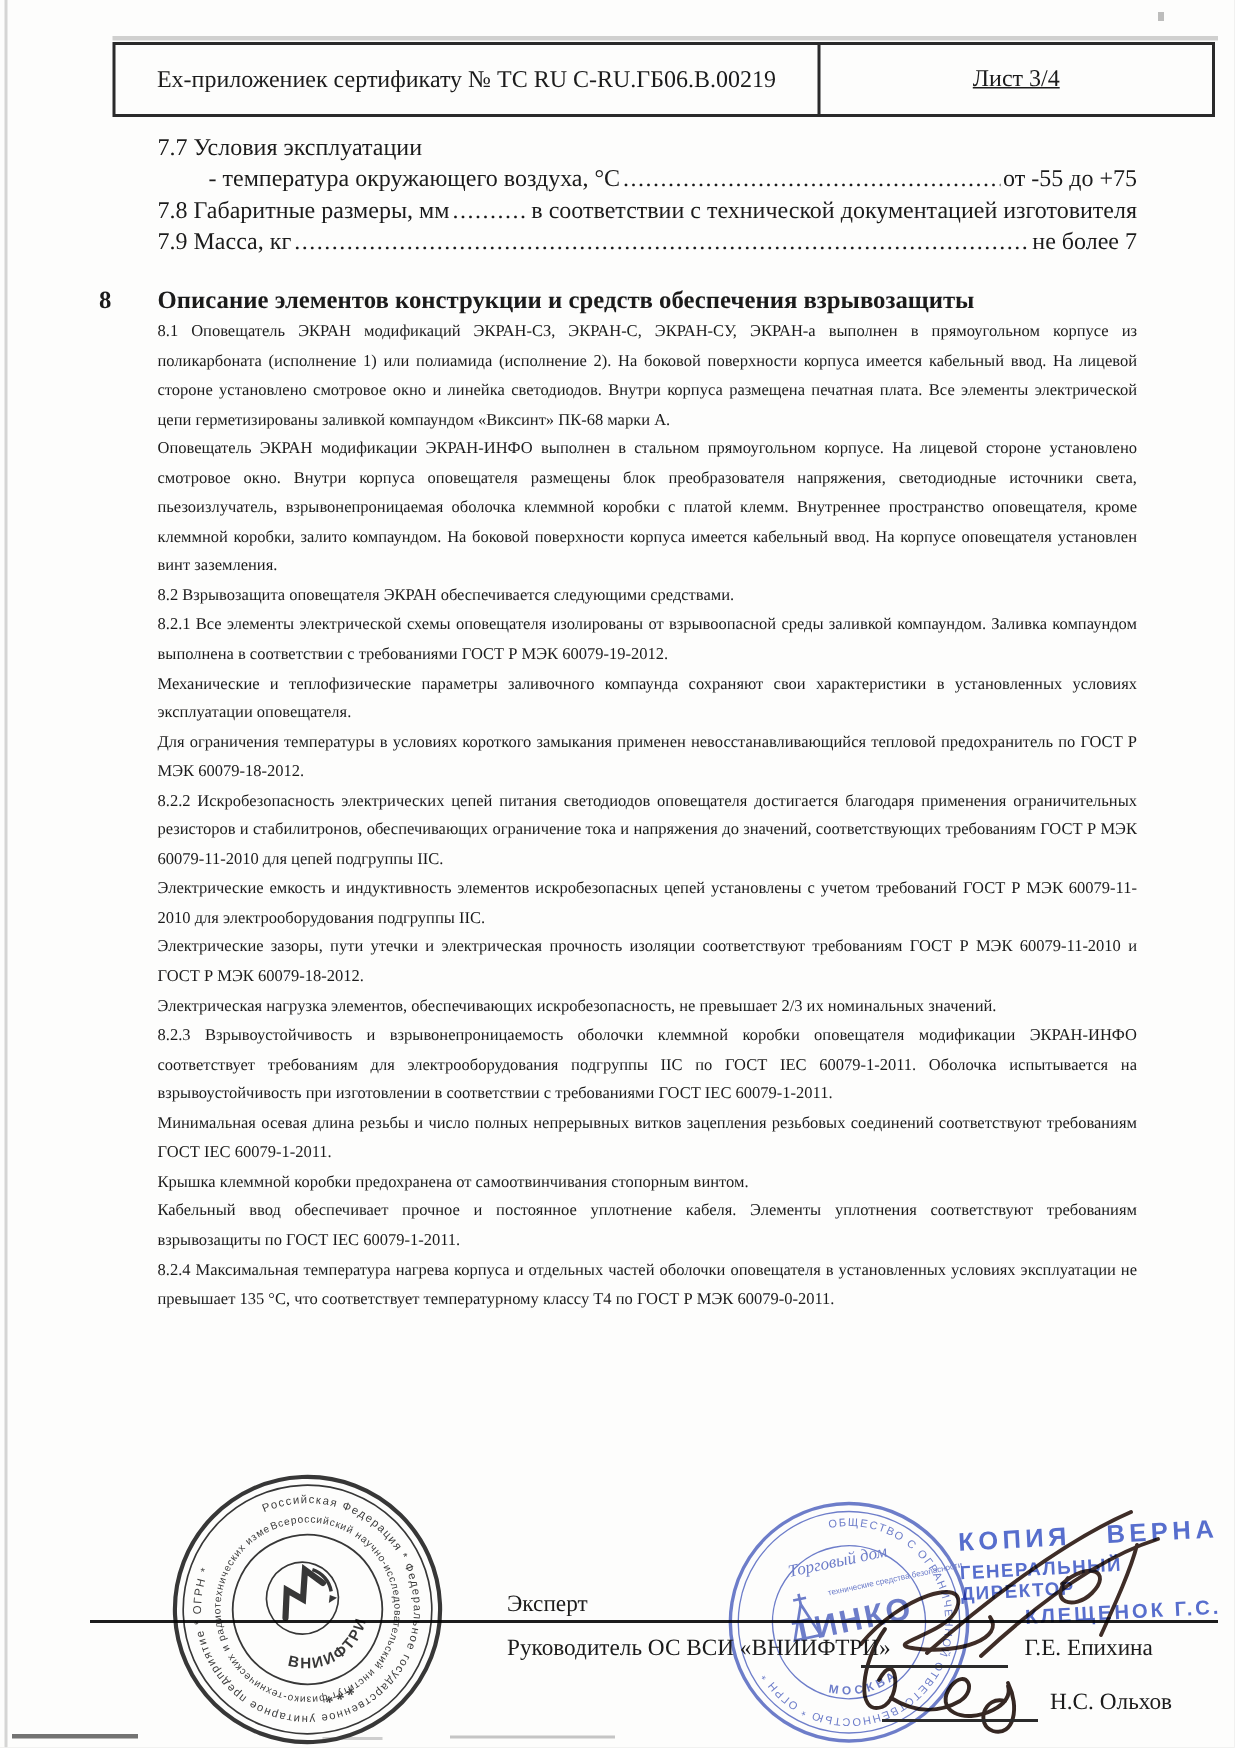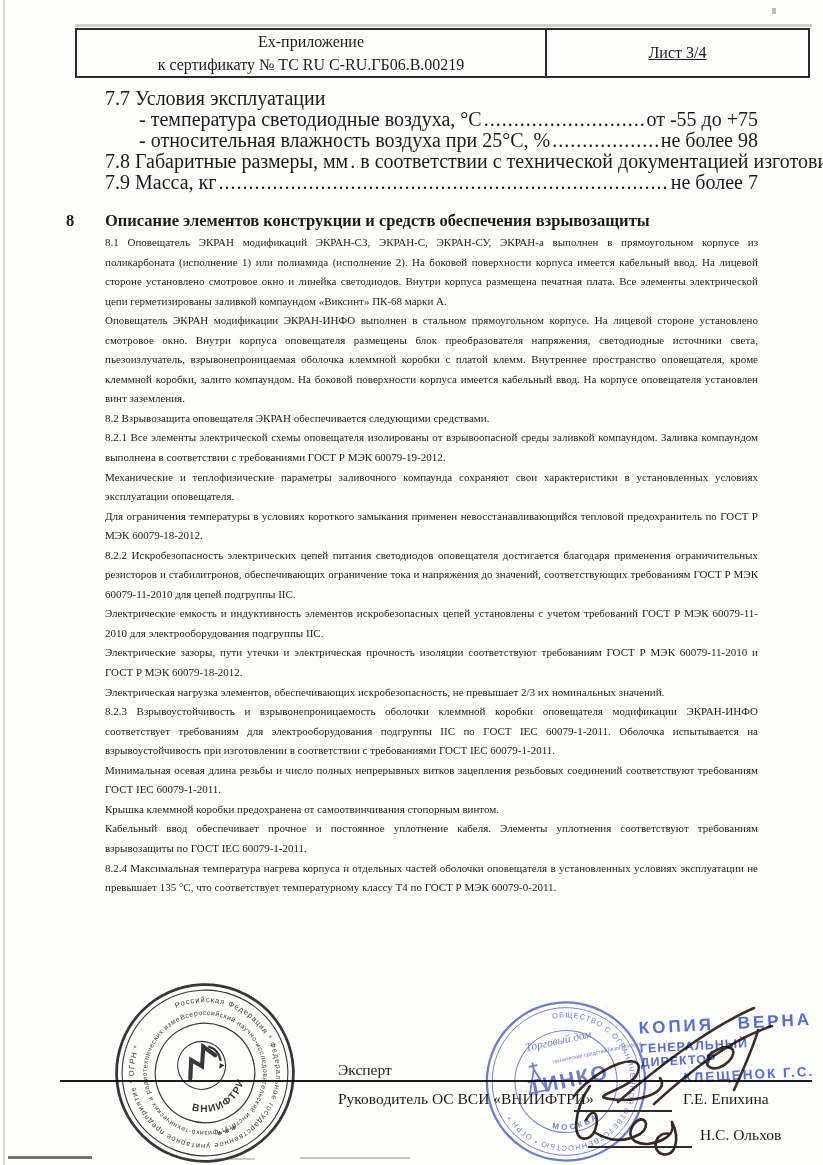--- a/index.html
+++ b/index.html
@@ -5,26 +5,26 @@
   html,body{margin:0;padding:0;background:#e8e8e8;}
   .page{position:relative;width:823px;height:1165px;background:#fdfdfc;overflow:hidden;
         font-family:"Liberation Serif","DejaVu Serif",serif;color:#1b1b1b;}
   
   .edge-line{position:absolute;left:3px;top:0;width:2px;height:1165px;background:#8a8a8a;opacity:.35;}
   .smudge{position:absolute;background:#444;}
   .fuzz-top{position:absolute;left:75px;top:24px;width:737px;height:3px;background:#9a9a9a;opacity:.45;}
   
   .hdr{position:absolute;left:75px;top:28px;width:735px;height:50px;border:2px solid #2a2a2a;
        display:flex;box-sizing:border-box;font-size:16px;}
-  .hdr-left{flex:0 0 468px;border-right:2px solid #2a2a2a;display:flex;flex-direction:column;
-            align-items:center;line-height:23px;}
+  .hdr-left{flex:0 0 468px;border-right:2px solid #2a2a2a;display:flex;flex-direction:row;
+            justify-content:center;align-items:center;line-height:23px;}
   .hdr-right{flex:1;display:flex;align-items:center;justify-content:center;text-decoration:underline;}
   
   .body{position:absolute;left:105px;top:88px;width:653px;}
-  .sec7{font-size:20px;line-height:21px;}
+  .sec7{font-size:16px;line-height:21px;}
   .lrow{display:flex;align-items:baseline;}
   .lrow.indent{padding-left:34px;}
   .lbl{white-space:nowrap;}
   .val{white-space:nowrap;}
   .dots{flex:1;overflow:hidden;white-space:nowrap;margin:0 2px;min-width:8px;}
   .dots::before{content:"..................................................................................................................................................................";letter-spacing:1px;}
   .h8{position:relative;margin-top:17px;font-weight:bold;font-size:16.5px;line-height:21px;}
   .h8 .num{position:absolute;left:-39px;top:0;}
   .paras{margin-top:2px;font-size:11px;line-height:19.55px;text-align:justify;}
   .paras p{margin:0;}
@@ -59,28 +59,23 @@
       <div>Лист 3/4</div>
     </div>
   </div>
 
   <div class="body">
     <div class="sec7">
       <div class="lrow">
         <span class="lbl">7.7 Условия эксплуатации</span>
       </div>
       <div class="lrow indent">
-        <span class="lbl">- температура светодиодные воздуха, °С</span>
+        <span class="lbl">- температура окружающего воздуха, °С</span>
         <span class="dots"></span>
         <span class="val">от -55 до +75</span>
-      </div>
-      <div class="lrow indent">
-        <span class="lbl">- относительная влажность воздуха при 25°С,  %</span>
-        <span class="dots"></span>
-        <span class="val">не более 98</span>
       </div>
       <div class="lrow">
         <span class="lbl">7.8 Габаритные размеры, мм</span>
         <span class="dots"></span>
         <span class="val">в соответствии с технической документацией изготовителя</span>
       </div>
       <div class="lrow">
         <span class="lbl">7.9 Масса, кг</span>
         <span class="dots"></span>
         <span class="val">не более 7</span>

